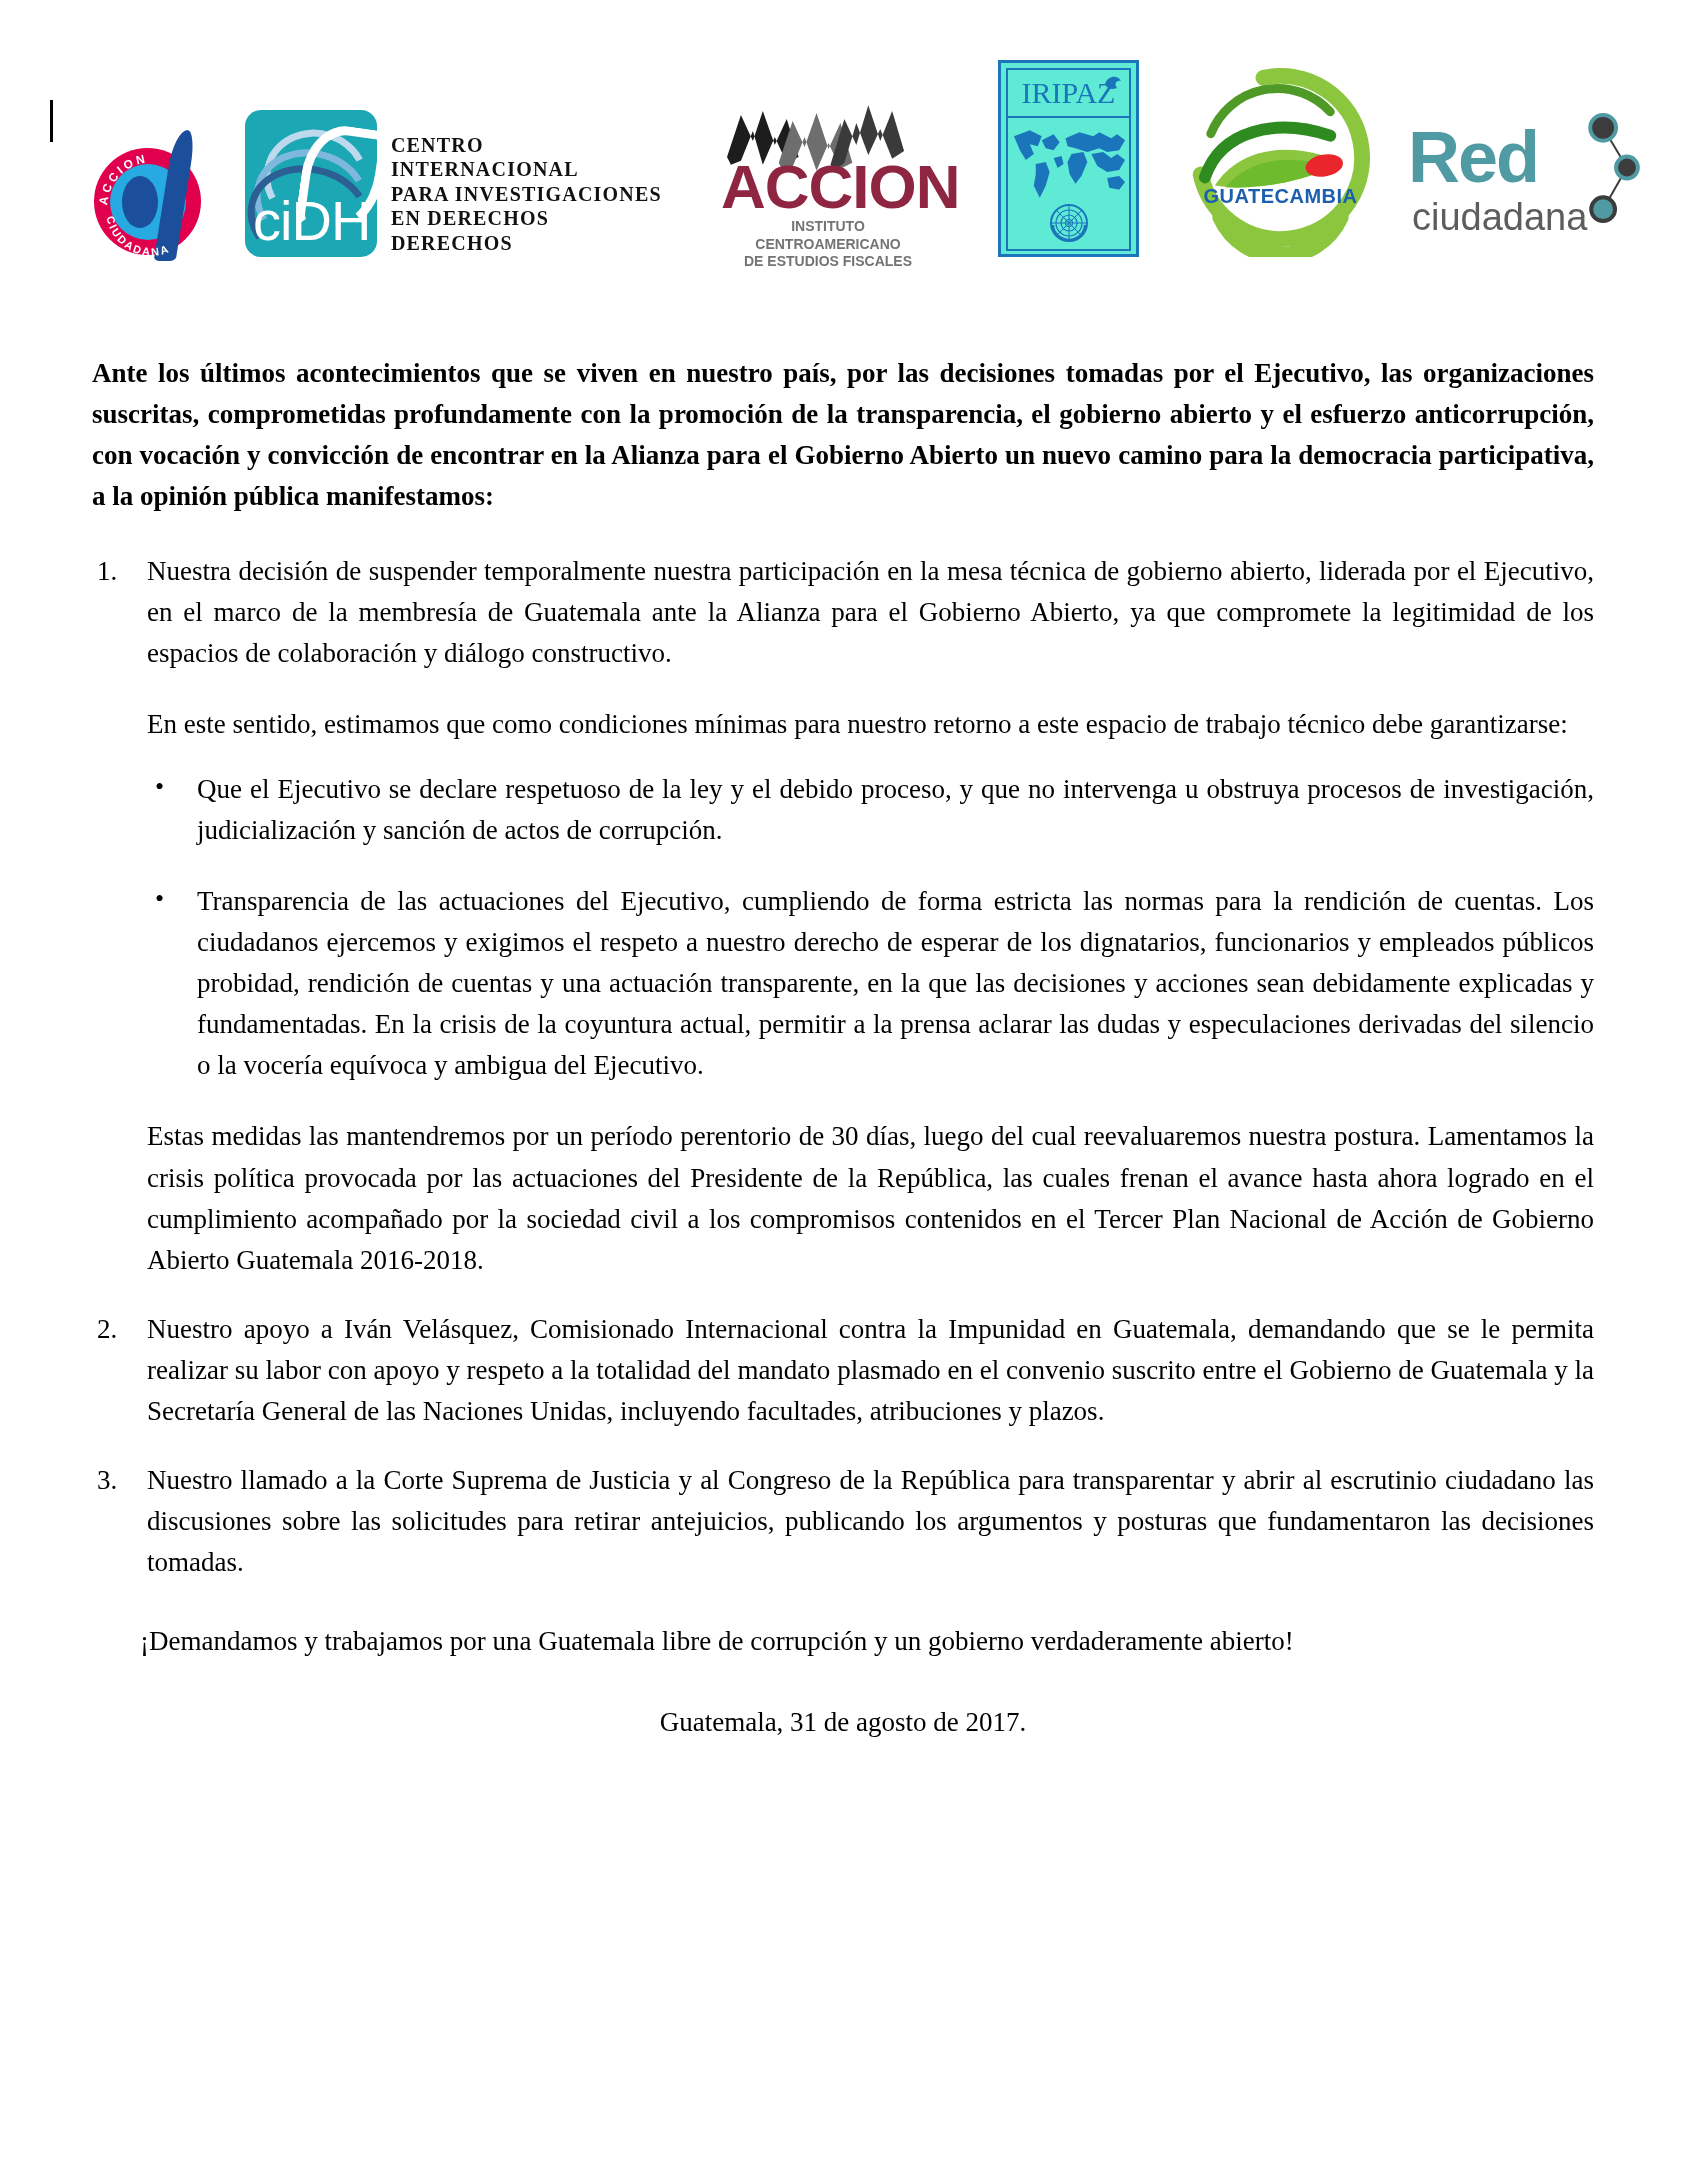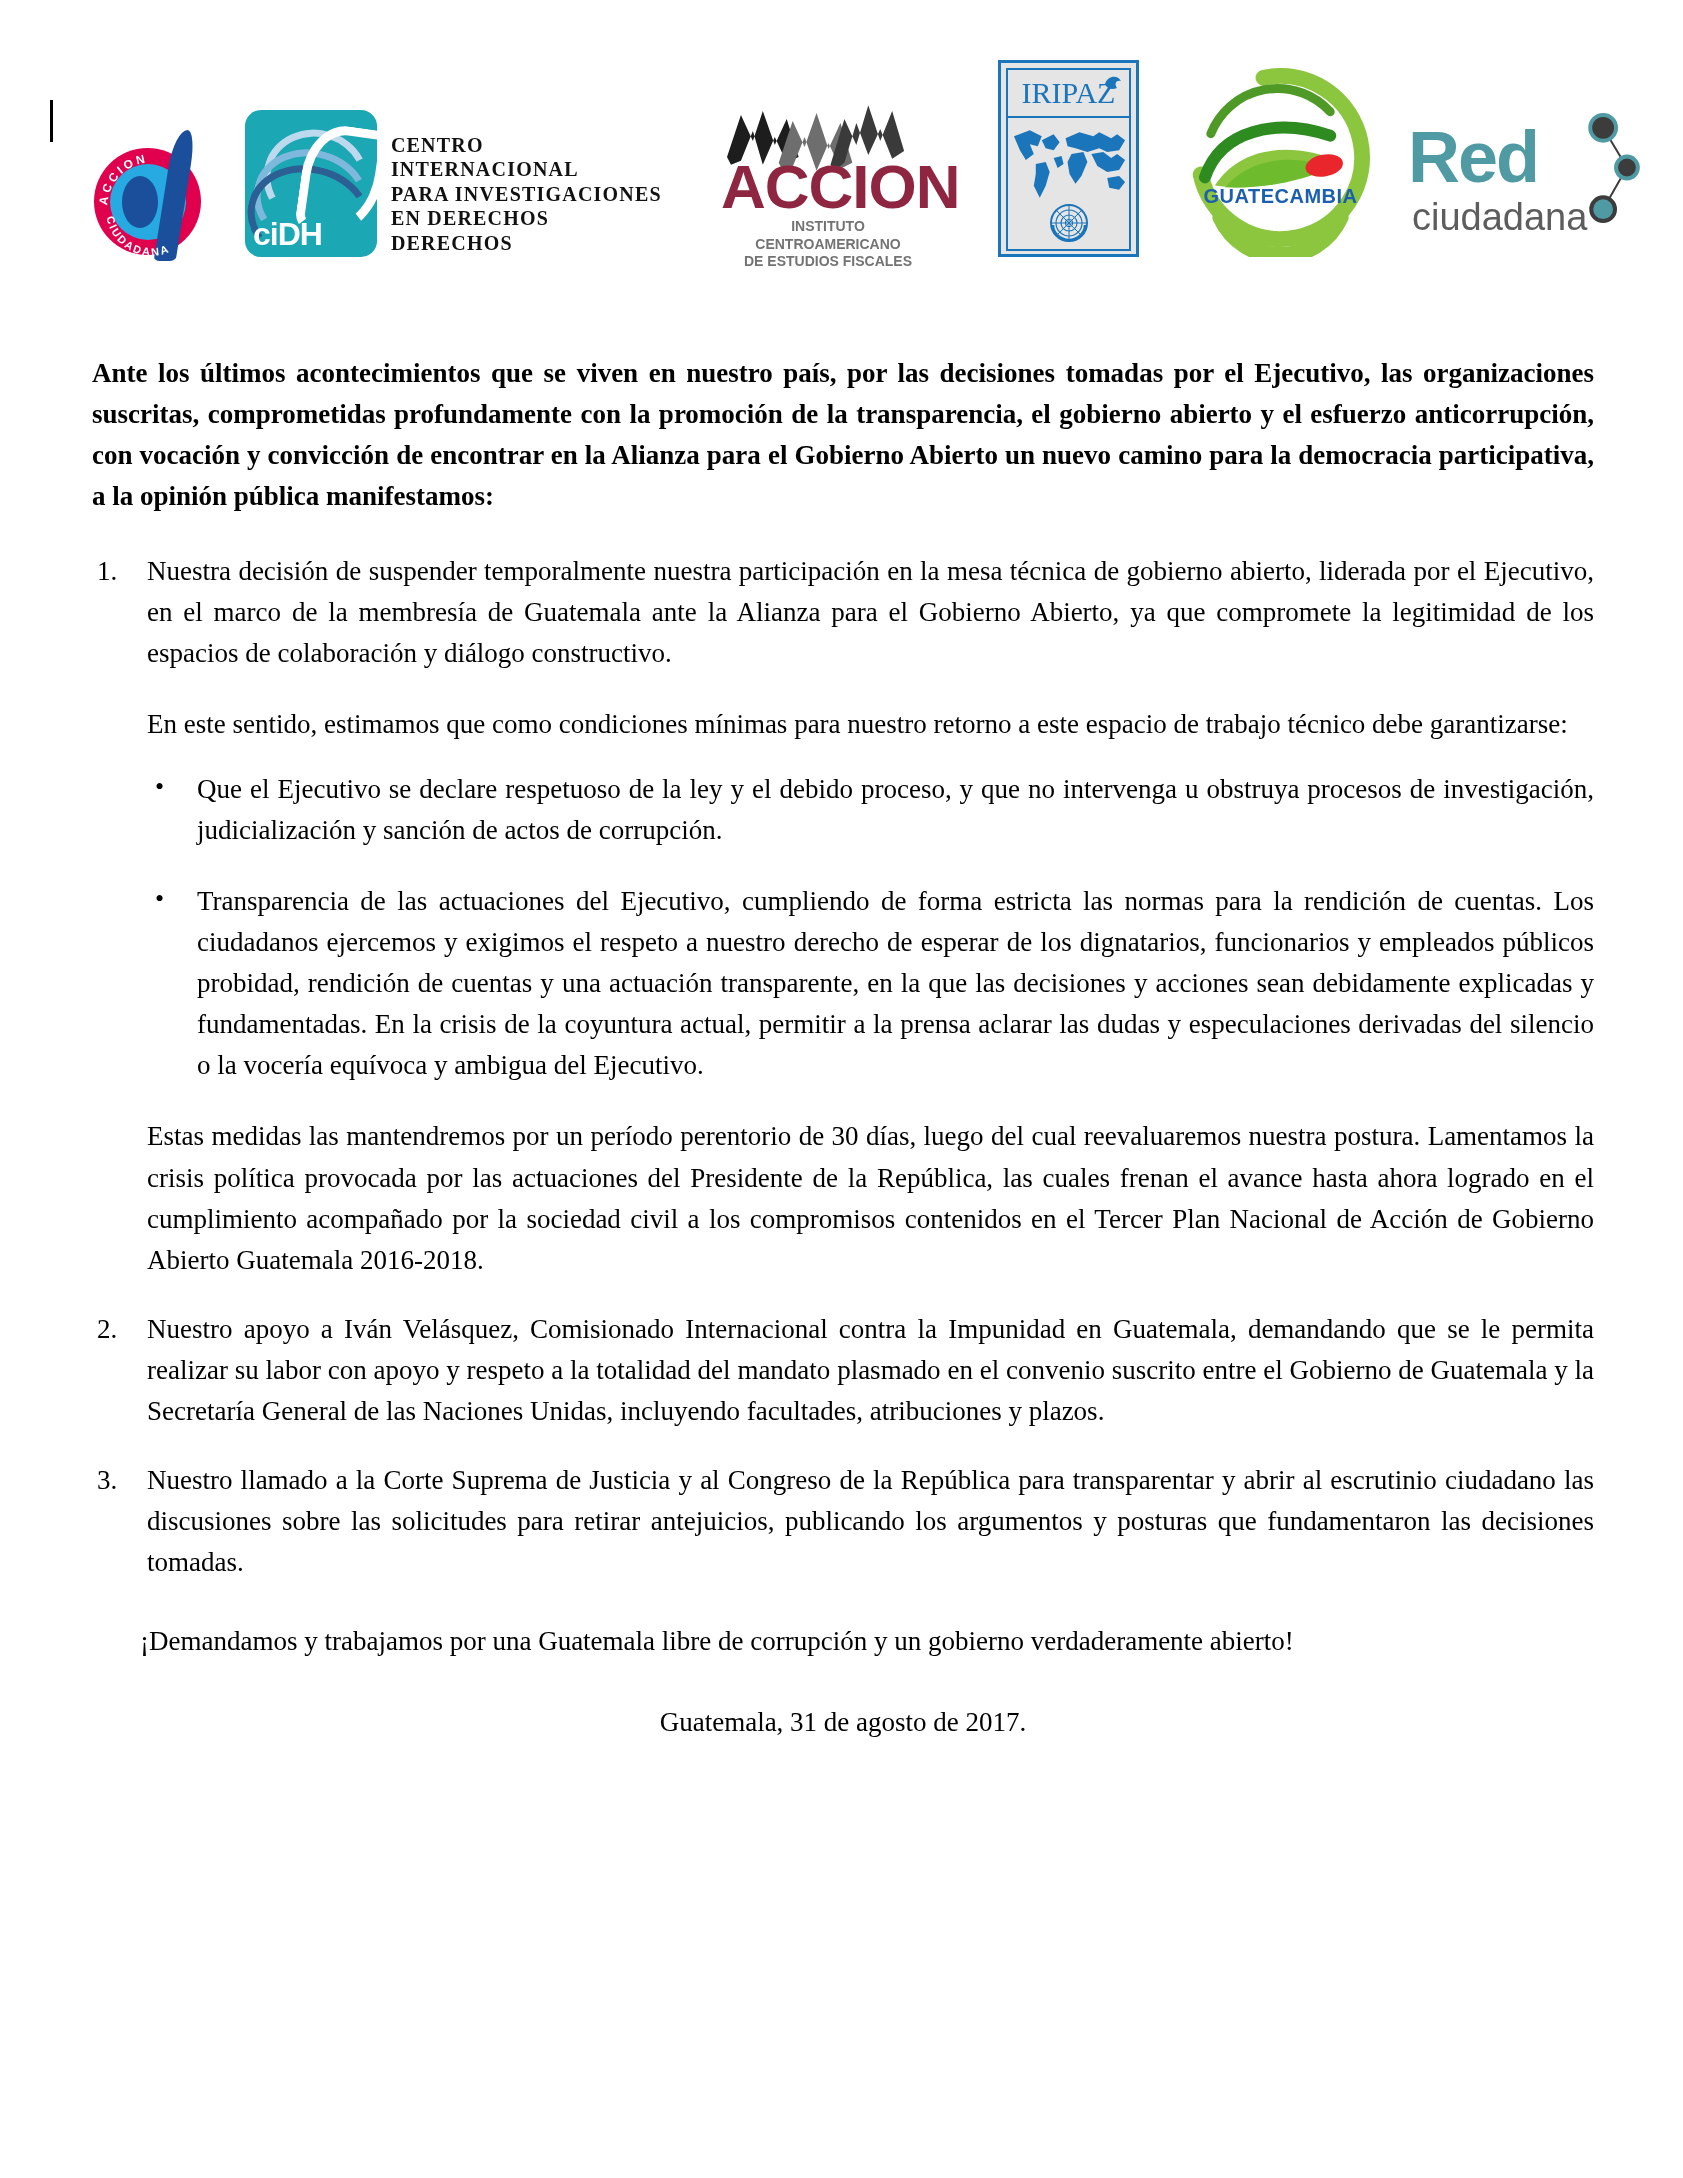--- a/index.html
+++ b/index.html
@@ -92,22 +92,22 @@
     width: 64px; height: 90px;
     border: 9px solid #ffffff;
     border-radius: 50% 10% 60% 16%;
     border-bottom-color: transparent;
     transform: rotate(8deg);
   }
   .cidh-letters {
     position: absolute; left: 8px; bottom: 4px;
     color: #ffffff;
     font-family: "Liberation Sans", sans-serif;
-    font-weight: bold;
-    font-size: 32px;
+    font-weight: normal;
+    font-size: 56px;
     letter-spacing: -1px;
   }
   .cidh-caption {
     margin-left: 14px;
     margin-bottom: 2px;
     font-family: "Liberation Serif", serif;
     font-weight: bold;
     font-size: 20px;
     line-height: 1.22;
     letter-spacing: 1.2px;
@@ -139,21 +139,21 @@
   }
 
   
   .iripaz-wrap {
     width: 141px; height: 197px;
     border: 3px solid #1b75bb;
     margin-left: 48px;
     box-sizing: border-box;
     padding: 5px;
     position: relative;
-    background:#e5e5e5;
+    background:#5eead4;
   }
   .iripaz-title-box {
     border: 2px solid #1b75bb;
     height: 46px;
     display: flex; align-items: center; justify-content: center;
     position: relative;
   }
   .iripaz-title {
     font-family: "Liberation Serif", serif;
     font-size: 30px;

